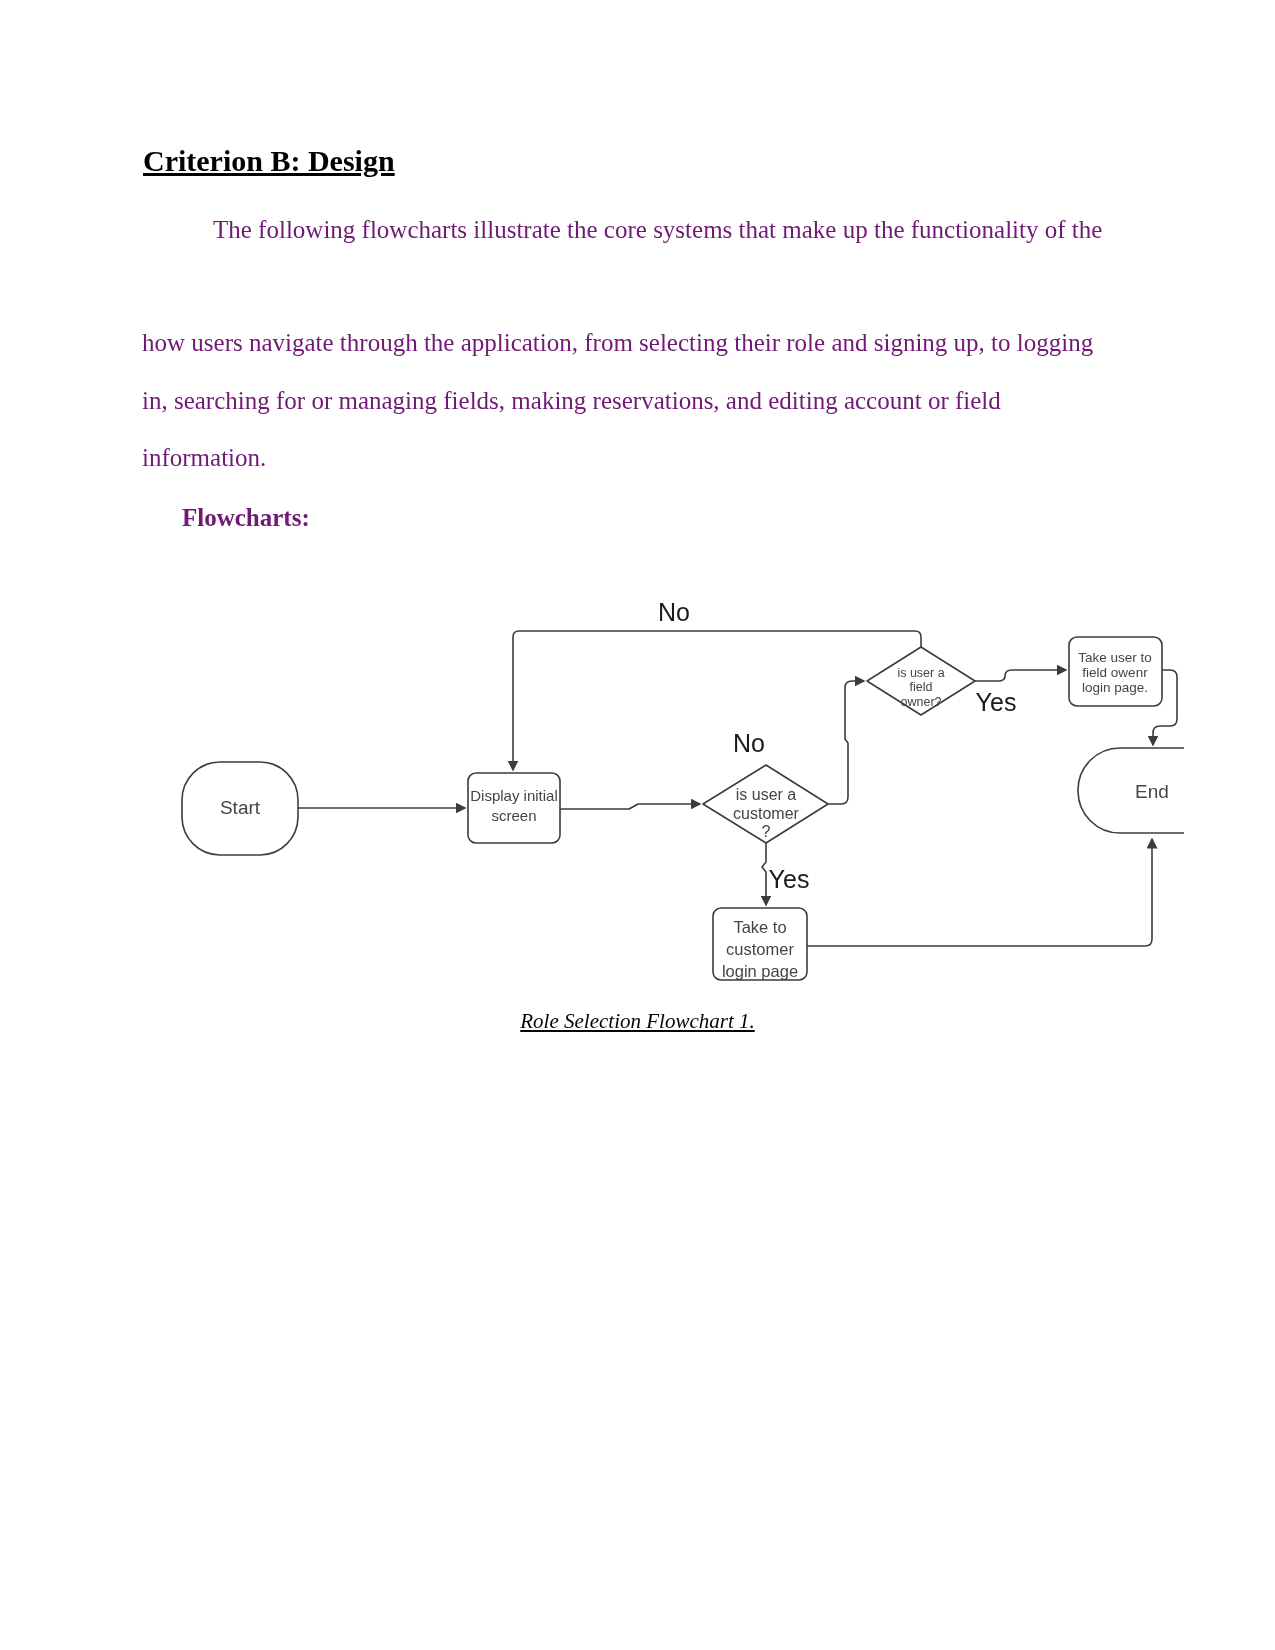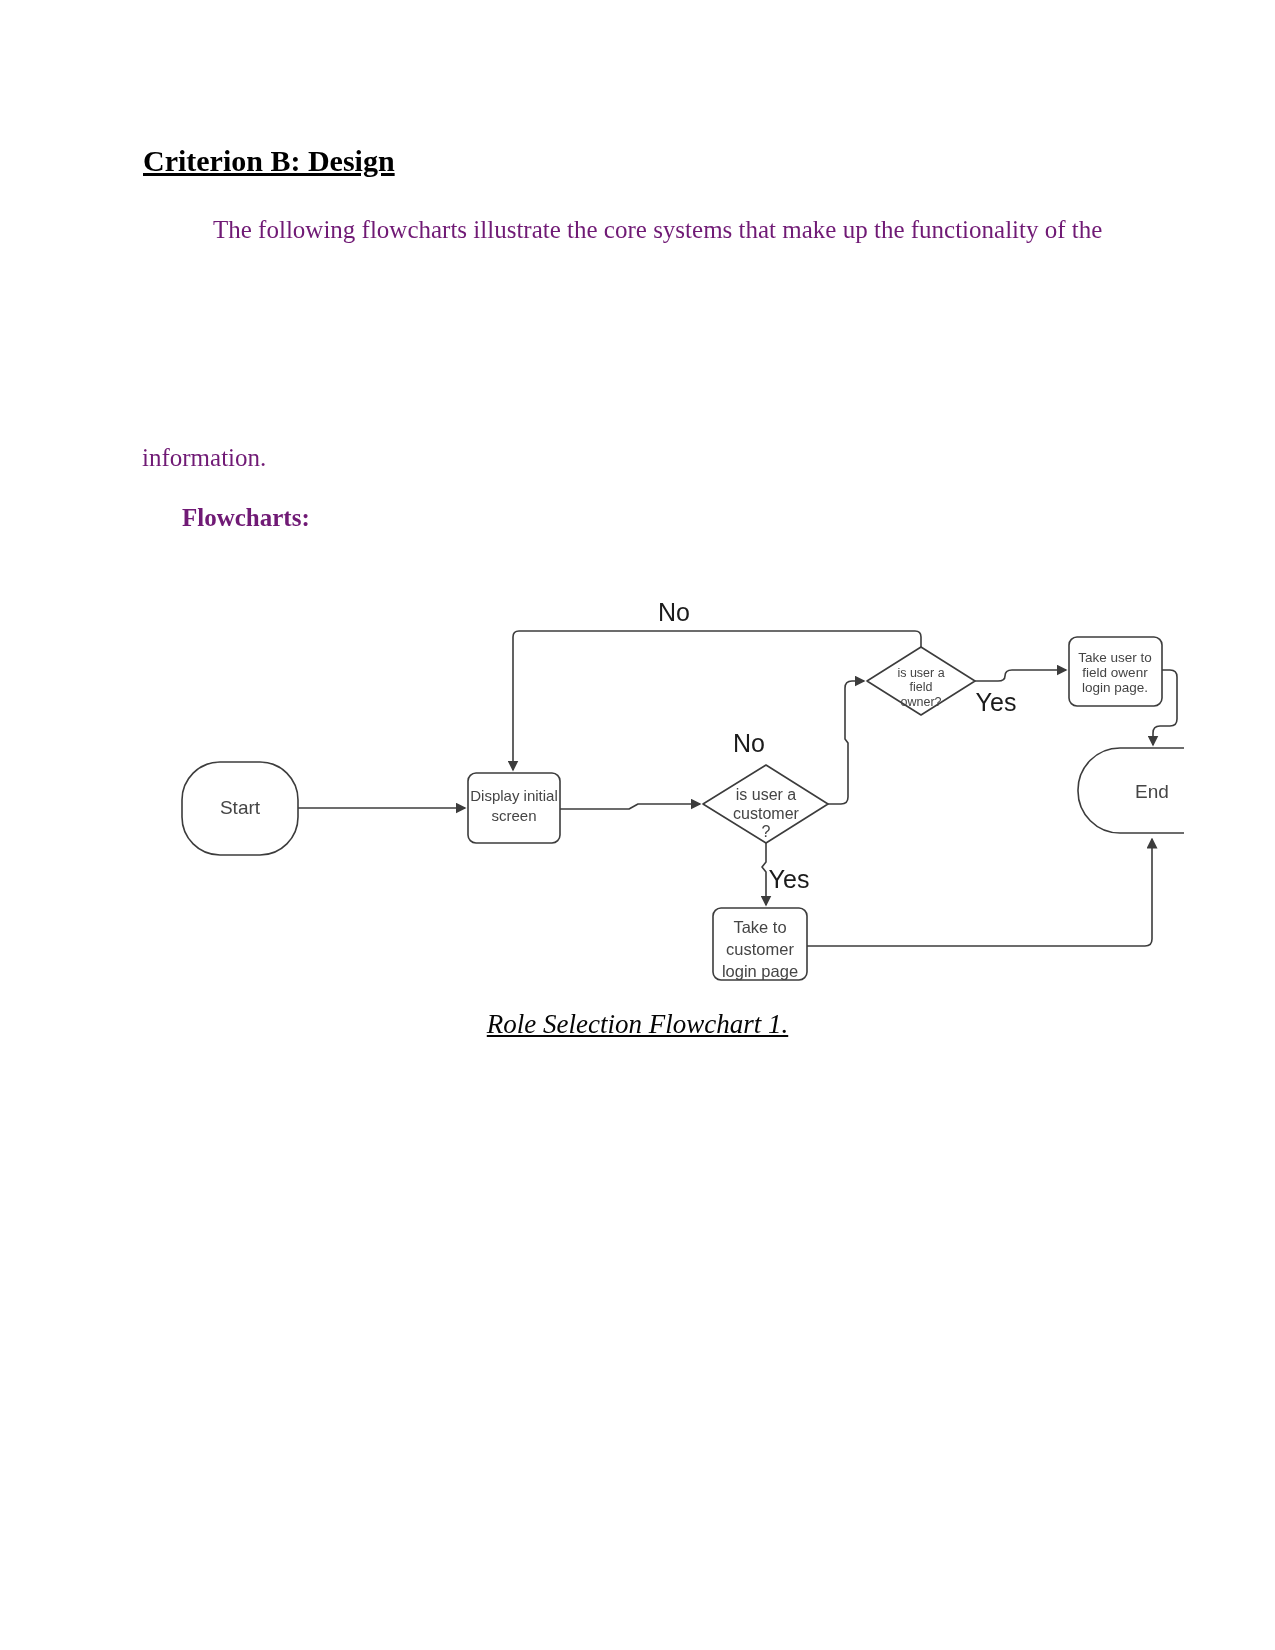--- a/index.html
+++ b/index.html
@@ -28,21 +28,21 @@
     white-space:nowrap;
     color:#701a75;
   }
   .bodyline.indent{left:213px;}
   .bold{font-weight:bold;margin-left:40px;}
   .caption{
     position:absolute;
     left:0; top:1009px;
     width:1275px;
     text-align:center;
-    font-size:27px;
+    font-size:21px;
     font-style:italic;
     text-decoration:underline;
     color:#050505;
   }
   svg.flow{
     position:absolute;
     left:0; top:0;
     width:1275px; height:1650px;
   }
   .node{
@@ -77,20 +77,22 @@
   }
 </style>
 </head>
 <body>
 
 <div class="page">
 
   <h1 class="heading">Criterion B: Design</h1>
 
   <div class="bodyline indent" style="top:216px">The following flowcharts illustrate the core systems that make up the functionality of the</div>
+  <div class="bodyline" style="top:329px">how users navigate through the application, from selecting their role and signing up, to logging</div>
+  <div class="bodyline" style="top:387px">in, searching for or managing fields, making reservations, and editing account or field</div>
   <div class="bodyline" style="top:444px">information.</div>
 
   <div class="bodyline bold" style="top:504px">Flowcharts:</div>
 
   <svg class="flow" viewBox="0 0 1275 1650">
     <defs>
       <marker id="arr" viewBox="0 0 11 11" refX="9.5" refY="5.5" markerWidth="11" markerHeight="11" markerUnits="userSpaceOnUse" orient="auto-start-reverse">
         <path d="M0 0 L11 5.5 L0 11 z" fill="#3c3c3c"></path>
       </marker>
     </defs>

